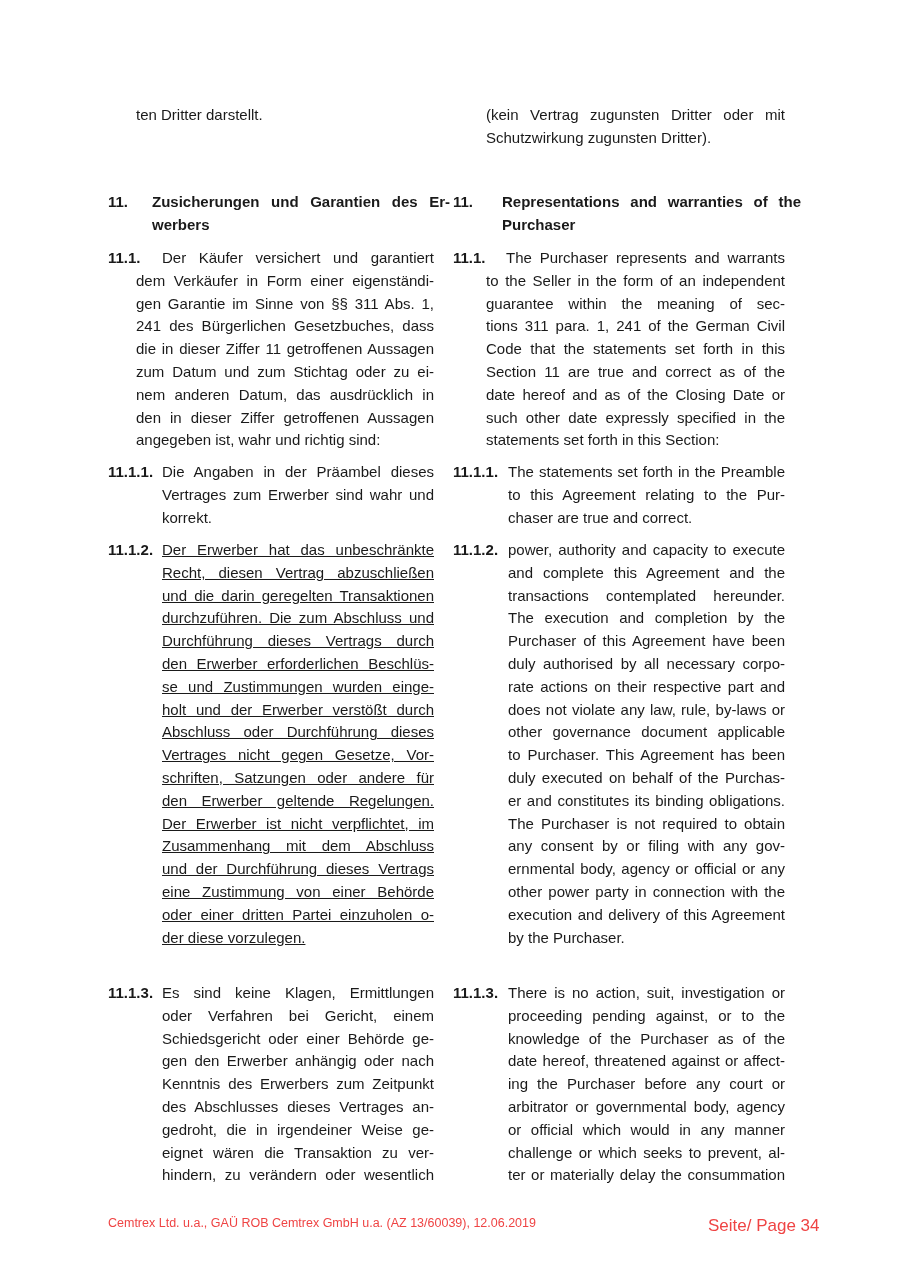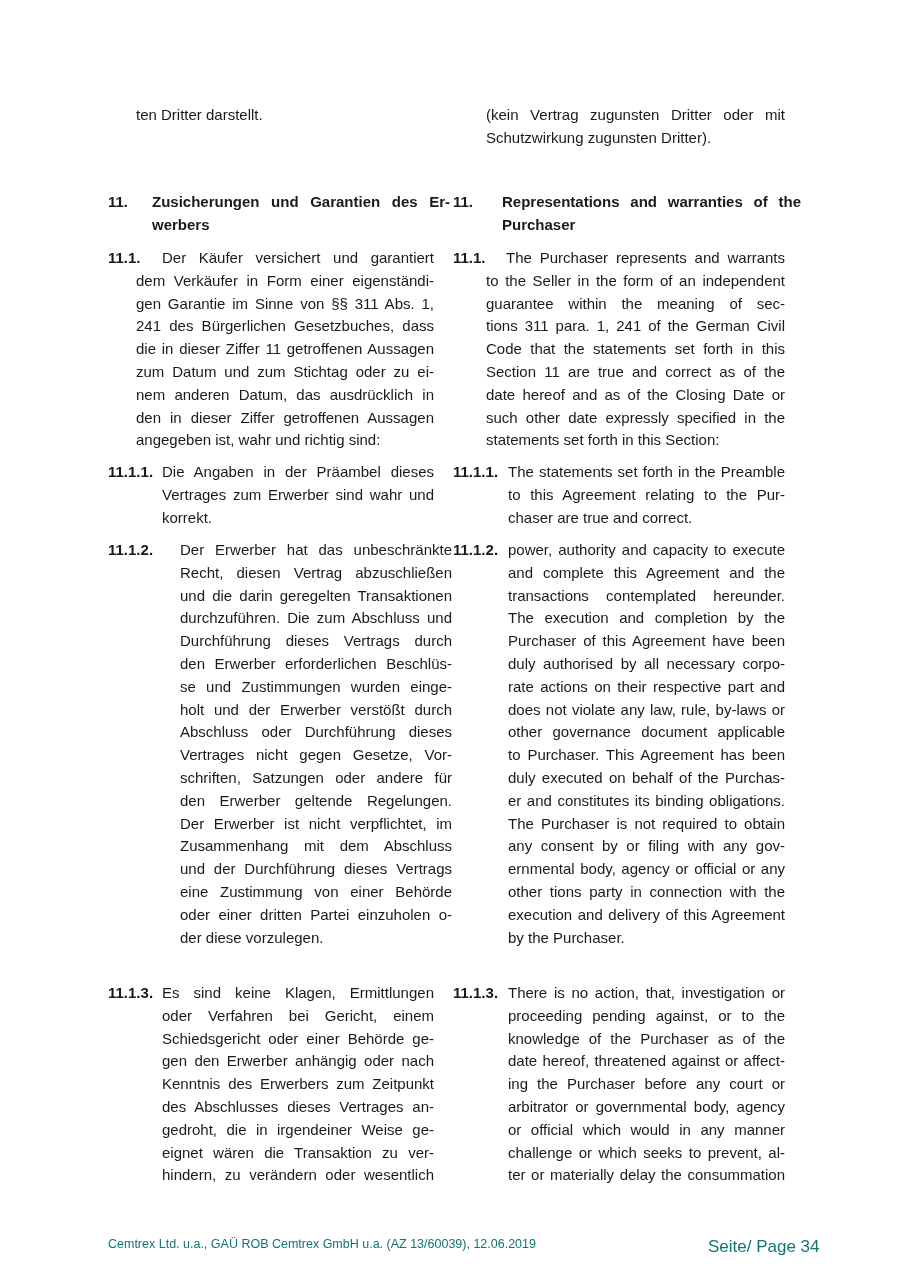--- a/index.html
+++ b/index.html
@@ -5,21 +5,21 @@
   html, body { margin: 0; padding: 0; background: #ffffff; }
   body { width: 908px; height: 1286px; position: relative; overflow: hidden;
          font-family: "Liberation Sans", sans-serif; color: #1a1a1a; font-size: 15px; }
   .page { position: absolute; left: 0; top: 0; width: 908px; height: 1040px; }
   .block { position: absolute; }
   .line { height: 22.8px; line-height: 22.8px; white-space: nowrap; overflow: visible;
           text-align: justify; text-align-last: justify; }
   .line.last { text-align-last: left; }
   .label { position: absolute; font-weight: bold; line-height: 22.8px; }
   .bold { font-weight: bold; margin-left: 16px; }
-  .footer { position: absolute; font-size: 12.5px; color: #0f766e; margin-top: 21px; }
+  .footer { position: absolute; font-size: 12.5px; color: #ef4444; }
 </style>
 </head>
 <body>
 
 <div class="page">
 
   <div class="block" style="left:136px; top:104px; width:298px;">
     <div class="line last">ten Dritter darstellt.</div>
   </div>
   <div class="block" style="left:486px; top:104px; width:299px;">
@@ -69,21 +69,21 @@
         <div class="line">Vertrages zum Erwerber sind wahr und</div>
         <div class="line last">korrekt.</div>
       </div>
       <span class="label" style="left: 453px; top: 461px;">11.1.1.</span>
       <div class="block" style="left: 508px; top: 461px; width: 277px;">
         <div class="line">The statements set forth in the Preamble</div>
         <div class="line">to this Agreement relating to the Pur-</div>
         <div class="line last">chaser are true and correct.</div>
       </div>
       <span class="label" style="left: 108px; top: 539px;">11.1.2.</span>
-      <div class="block" style="left: 180px; top: 539px; width: 272px;">
+      <div class="block" style="left: 162px; top: 539px; width: 272px; text-decoration: underline;">
         <div class="line">Der Erwerber hat das unbeschränkte</div>
         <div class="line">Recht, diesen Vertrag abzuschließen</div>
         <div class="line">und die darin geregelten Transaktionen</div>
         <div class="line">durchzuführen. Die zum Abschluss und</div>
         <div class="line">Durchführung dieses Vertrags durch</div>
         <div class="line">den Erwerber erforderlichen Beschlüs-</div>
         <div class="line">se und Zustimmungen wurden einge-</div>
         <div class="line">holt und der Erwerber verstößt durch</div>
         <div class="line">Abschluss oder Durchführung dieses</div>
         <div class="line">Vertrages nicht gegen Gesetze, Vor-</div>
@@ -106,39 +106,39 @@
         <div class="line">duly authorised by all necessary corpo-</div>
         <div class="line">rate actions on their respective part and</div>
         <div class="line">does not violate any law, rule, by-laws or</div>
         <div class="line">other governance document applicable</div>
         <div class="line">to Purchaser. This Agreement has been</div>
         <div class="line">duly executed on behalf of the Purchas-</div>
         <div class="line">er and constitutes its binding obligations.</div>
         <div class="line">The Purchaser is not required to obtain</div>
         <div class="line">any consent by or filing with any gov-</div>
         <div class="line">ernmental body, agency or official or any</div>
-        <div class="line">other tions party in connection with the</div>
+        <div class="line">other power party in connection with the</div>
         <div class="line">execution and delivery of this Agreement</div>
         <div class="line last">by the Purchaser.</div>
       </div>
       <span class="label" style="left: 108px; top: 982px;">11.1.3.</span>
       <div class="block" style="left: 162px; top: 982px; width: 272px;">
         <div class="line">Es sind keine Klagen, Ermittlungen</div>
         <div class="line">oder Verfahren bei Gericht, einem</div>
         <div class="line">Schiedsgericht oder einer Behörde ge-</div>
         <div class="line">gen den Erwerber anhängig oder nach</div>
         <div class="line">Kenntnis des Erwerbers zum Zeitpunkt</div>
         <div class="line">des Abschlusses dieses Vertrages an-</div>
         <div class="line">gedroht, die in irgendeiner Weise ge-</div>
         <div class="line">eignet wären die Transaktion zu ver-</div>
         <div class="line">hindern, zu verändern oder wesentlich</div>
       </div>
       <span class="label" style="left: 453px; top: 982px;">11.1.3.</span>
       <div class="block" style="left: 508px; top: 982px; width: 277px;">
-        <div class="line">There is no action, that, investigation or</div>
+        <div class="line">There is no action, suit, investigation or</div>
         <div class="line">proceeding pending against, or to the</div>
         <div class="line">knowledge of the Purchaser as of the</div>
         <div class="line">date hereof, threatened against or affect-</div>
         <div class="line">ing the Purchaser before any court or</div>
         <div class="line">arbitrator or governmental body, agency</div>
         <div class="line">or official which would in any manner</div>
         <div class="line">challenge or which seeks to prevent, al-</div>
         <div class="line">ter or materially delay the consummation</div>
       </div>
     </div>

